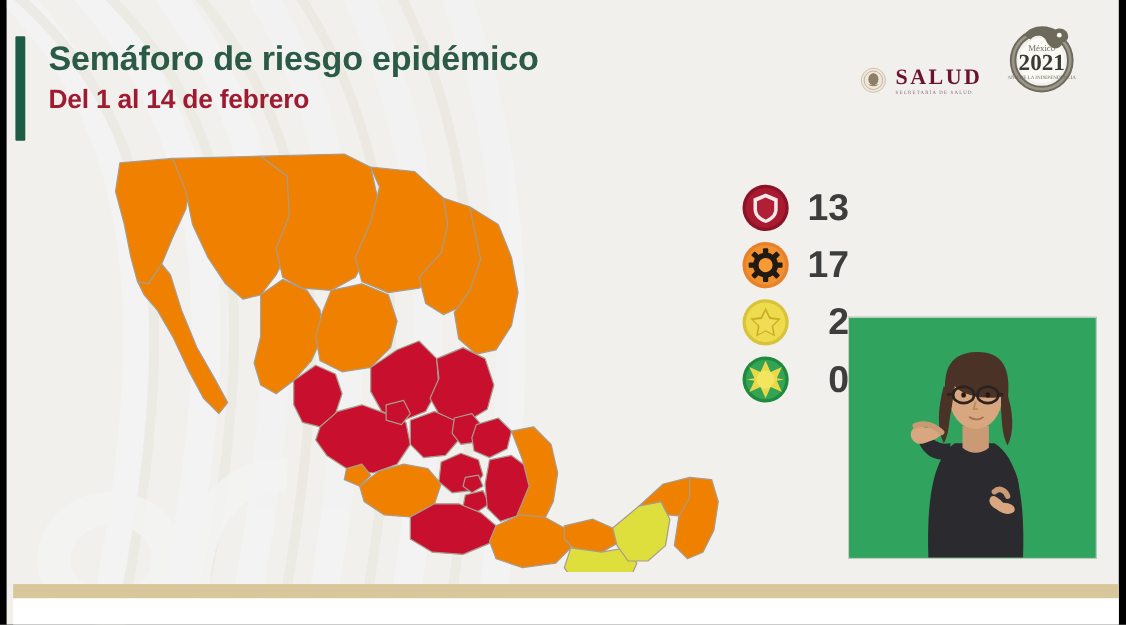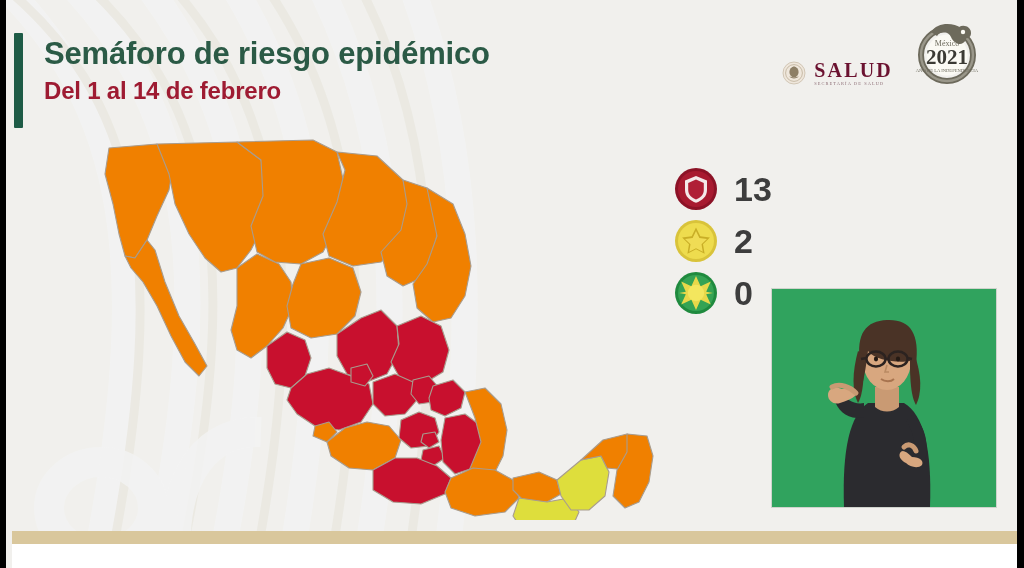--- a/index.html
+++ b/index.html
@@ -48,21 +48,21 @@
     color:#8a6a72;letter-spacing:1.1px;margin-top:2px;
   }
 
   
   #map-wrap{position:absolute;left:55px;top:130px;width:600px;height:390px;}
   #map-svg{width:100%;height:100%;display:block;}
   #map-svg path{stroke:#a89c8e;stroke-width:1.1;stroke-linejoin:round;}
 
   
   #legend{position:absolute;left:668px;top:163px;}
-  .legend-row{display:flex;align-items:center;height:52px;}
+  .legend-row{display:flex;align-items:center;height:52px;justify-content:space-between;}
   .legend-icon{width:44px;height:44px;flex:0 0 44px;}
   .legend-count{
     font-size:34px;font-weight:700;color:#3d3d3d;
     margin-left:16px;letter-spacing:0px;line-height:1;
   }
 
   
   #interpreter{
     position:absolute;left:765px;top:288px;width:224px;height:218px;
     background:#2e9e5b;overflow:hidden;border:1px solid #cfd3cc;
@@ -223,20 +223,39 @@
     <div class="legend-row">
       <svg class="legend-icon" viewBox="0 0 44 44">
         <circle cx="22" cy="22" r="21" fill="#8c1226"></circle>
         <circle cx="22" cy="22" r="18" fill="#a81a30"></circle>
         <path d="M22 9 L33 13.5 V23 C33 29.5 28 33.8 22 35.8 C16 33.8 11 29.5 11 23 V13.5 Z" fill="#f4e9ea"></path>
         <path d="M22 12.6 L29.8 15.9 V23 C29.8 27.8 26.2 30.9 22 32.5 C17.8 30.9 14.2 27.8 14.2 23 V15.9 Z" fill="#b01f36"></path>
       </svg>
       <div class="legend-count">13</div>
     </div>
 
+    <div class="legend-row">
+      <svg class="legend-icon" viewBox="0 0 44 44">
+        <circle cx="22" cy="22" r="21" fill="#e8812a"></circle>
+        <circle cx="22" cy="22" r="18" fill="#f0912f"></circle>
+        <g fill="#211a12">
+          <circle cx="22" cy="22" r="11.4"></circle>
+          <rect x="19.6" y="6.6" width="4.8" height="6" rx="1"></rect>
+          <rect x="19.6" y="31.4" width="4.8" height="6" rx="1"></rect>
+          <rect x="6.6" y="19.6" width="6" height="4.8" rx="1"></rect>
+          <rect x="31.4" y="19.6" width="6" height="4.8" rx="1"></rect>
+          <rect x="10.2" y="10.2" width="4.8" height="6" rx="1" transform="rotate(-45 12.6 13.2)"></rect>
+          <rect x="29" y="10.2" width="4.8" height="6" rx="1" transform="rotate(45 31.4 13.2)"></rect>
+          <rect x="10.2" y="27.8" width="4.8" height="6" rx="1" transform="rotate(45 12.6 30.8)"></rect>
+          <rect x="29" y="27.8" width="4.8" height="6" rx="1" transform="rotate(-45 31.4 30.8)"></rect>
+        </g>
+        <circle cx="22" cy="22" r="6.4" fill="#f79a34"></circle>
+      </svg>
+      <div class="legend-count">17</div>
+    </div>
 
     <div class="legend-row">
       <svg class="legend-icon" viewBox="0 0 44 44">
         <circle cx="22" cy="22" r="21" fill="#d9c33a"></circle>
         <circle cx="22" cy="22" r="18" fill="#eedc4e"></circle>
         <path d="M22 8.5 L26.3 17.2 L35.9 18.6 L29 25.3 L30.6 34.8 L22 30.3 L13.4 34.8 L15 25.3 L8.1 18.6 L17.7 17.2 Z" fill="#c9ae26"></path>
         <path d="M22 12 L25.4 18.9 L33 20 L27.5 25.3 L28.8 32.8 L22 29.3 L15.2 32.8 L16.5 25.3 L11 20 L18.6 18.9 Z" fill="#f0dc55"></path>
       </svg>
       <div class="legend-count">2</div>
     </div>

